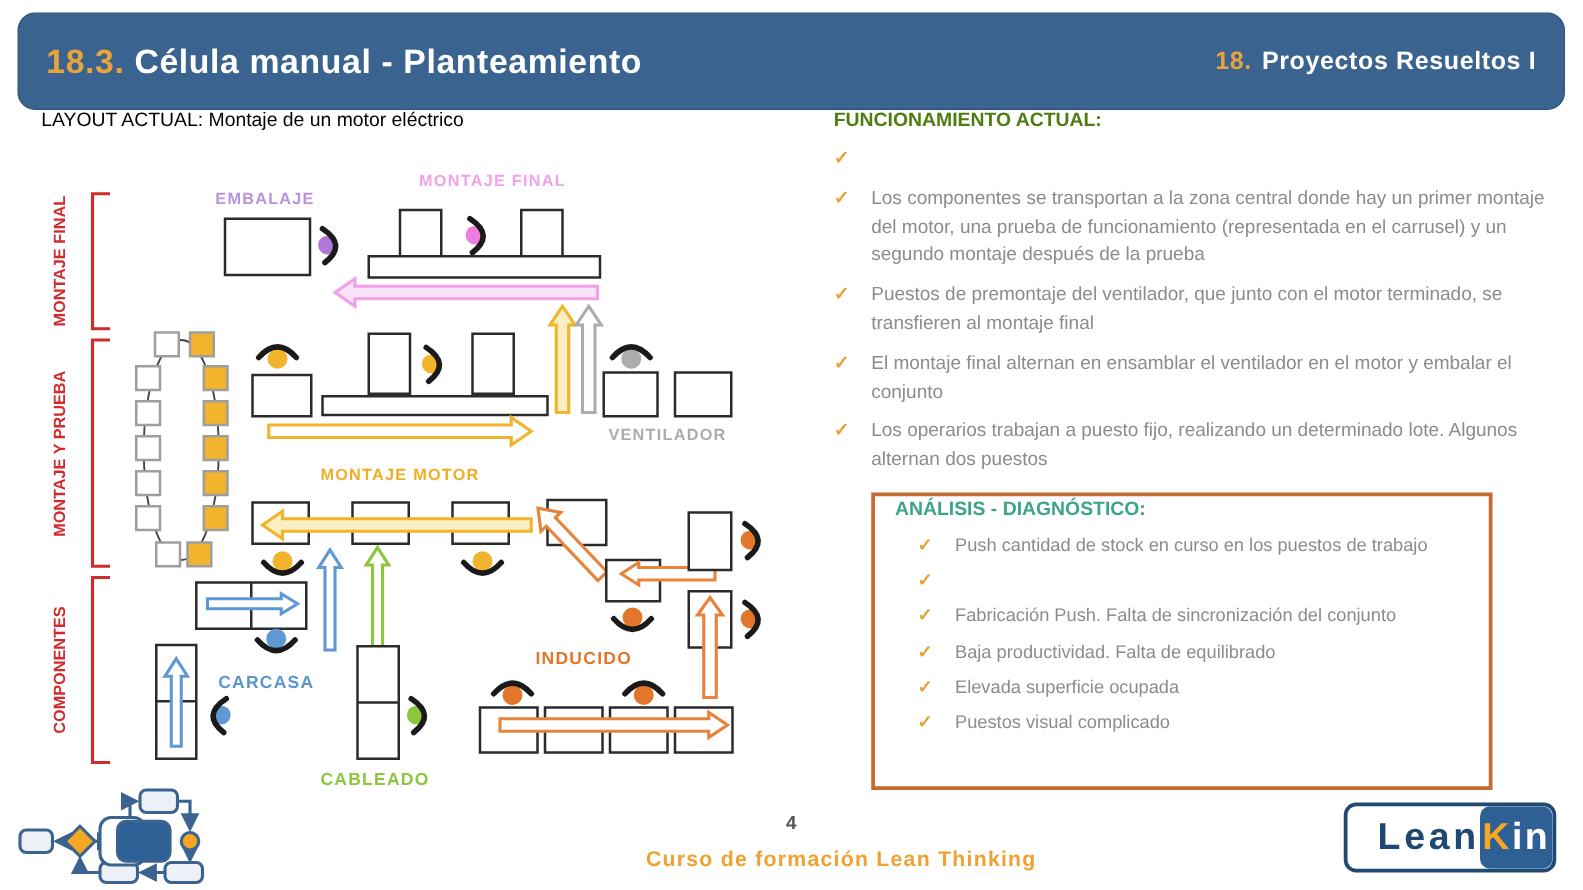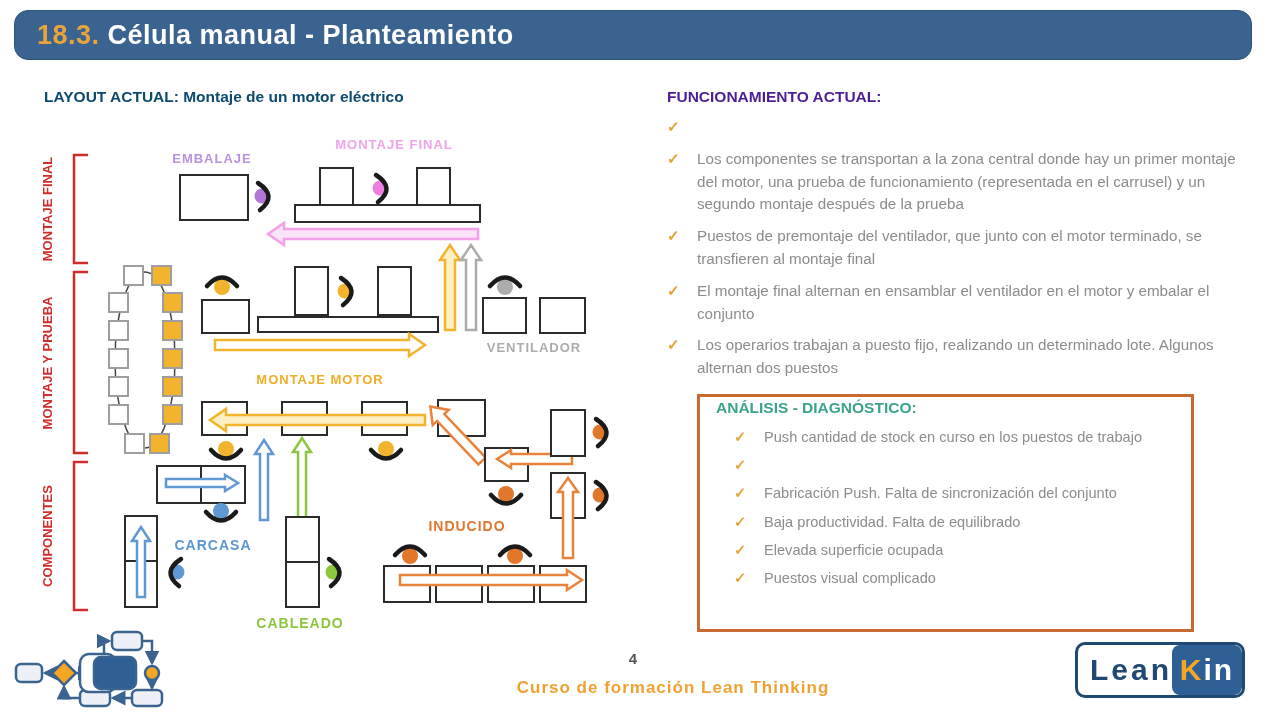--- a/index.html
+++ b/index.html
@@ -1,29 +1,29 @@
 <!DOCTYPE html>
 <html><head>
 <meta charset="utf-8">
 <style>
   html,body{margin:0;padding:0;background:#fff;}
   .slide{position:relative;width:1266px;height:712px;background:#fff;overflow:hidden;
          font-family:"Liberation Sans",sans-serif;}
   
-  .hdr{position:absolute;left:14px;top:10px;width:1238px;height:50px;background:#3A6390;
+  .hdr{position:absolute;left:14px;top:10px;width:1238px;height:78px;background:#3A6390;
        border:1px solid #2E5377;border-radius:14px;display:flex;align-items:center;
        justify-content:space-between;box-sizing:border-box;padding:0 22px;}
   .hdr .left,.hdr .right{font-weight:bold;letter-spacing:.5px;}
   .hdr .left{font-size:27px;color:#fff;}
   .hdr .right{font-size:20px;color:#fff;}
   .num{color:#E8A33C;margin-right:8px;}
   
-  .layout-title{position:absolute;left:44px;top:88px;font-size:15.5px;font-weight:bold;color:#0c4a6e;}
+  .layout-title{position:absolute;left:33px;top:88px;font-size:15.5px;font-weight:normal;color:#000000;}
   .func{position:absolute;left:667px;top:88px;width:578px;}
-  .func-title{font-size:15.5px;font-weight:bold;color:#4c1d95;margin-bottom:10px;}
+  .func-title{font-size:15.5px;font-weight:bold;color:#4d7c0f;margin-bottom:10px;}
   ul.checks{list-style:none;margin:0;padding:0;}
   ul.checks li{display:flex;margin-bottom:9px;color:#8C8C8C;font-size:15.2px;line-height:1.5;}
   ul.checks .ck{color:#E3A339;font-weight:bold;margin-right:14px;flex:0 0 auto;width:16px;}
   
   .analysis{position:absolute;left:697px;top:394px;width:497px;height:238px;box-sizing:border-box;
             border:3px solid #C96A32;background:#fff;padding:2px 16px;}
   .analysis .a-title{font-size:15.5px;font-weight:bold;color:#3BA489;margin-bottom:11px;}
   .analysis ul.checks{margin-left:18px;}
   .analysis ul.checks li{font-size:14.6px;margin-bottom:8.5px;line-height:1.35;}
   
@@ -31,36 +31,39 @@
           font-size:15px;font-weight:bold;}
   .course{position:absolute;left:0;top:678px;width:1266px;text-align:center;color:#F0A132;
           font-size:17px;font-weight:bold;letter-spacing:1px;padding-left:40px;}
   
   svg.diagram{position:absolute;left:0;top:0;}
   svg text{font-family:"Liberation Sans",sans-serif;font-weight:bold;}
   .st{fill:#fff;stroke:#2b2b2b;stroke-width:2px;}
   
   .lk{position:absolute;left:1075px;top:642px;width:170px;height:56px;box-sizing:border-box;
       border:3px solid #1F4872;border-radius:10px;background:#fff;display:flex;align-items:stretch;overflow:hidden;}
-  .lk .lean{flex:1;display:flex;align-items:center;padding-left:12px;color:#1F4872;
+  .lk .lean{flex:1;display:flex;align-items:center;padding-left:24px;color:#1F4872;
             font-size:30px;font-weight:bold;letter-spacing:3px;}
   .lk .kin{width:78px;background:#2E6096;border-radius:8px;display:flex;align-items:center;
            justify-content:center;font-size:30px;font-weight:bold;letter-spacing:2px;}
   .lk .kin .k{color:#F5A623;}
   .lk .kin .in{color:#fff;text-align:right;}
   .flowlogo{position:absolute;left:14px;top:626px;}
 </style>
 </head>
 <body>
 
 <div class="slide">
 
   <div class="hdr">
     <div class="left">
       <span class="num">18.3.</span><span>Célula manual - Planteamiento</span>
+    </div>
+    <div class="right">
+      <span class="num">18.</span><span>Proyectos Resueltos I</span>
     </div>
   </div>
 
   <div class="layout-title">LAYOUT ACTUAL: Montaje de un motor eléctrico</div>
 
   <svg class="diagram" width="660" height="660" viewBox="0 0 660 660">
     <defs>
       <g id="op-down">
         <circle cx="0" cy="3" r="8"></circle>
         <path d="M-15,2 Q0,-15 15,2" stroke="#1a1a1a" stroke-width="4.5" fill="none" stroke-linecap="round"></path>

